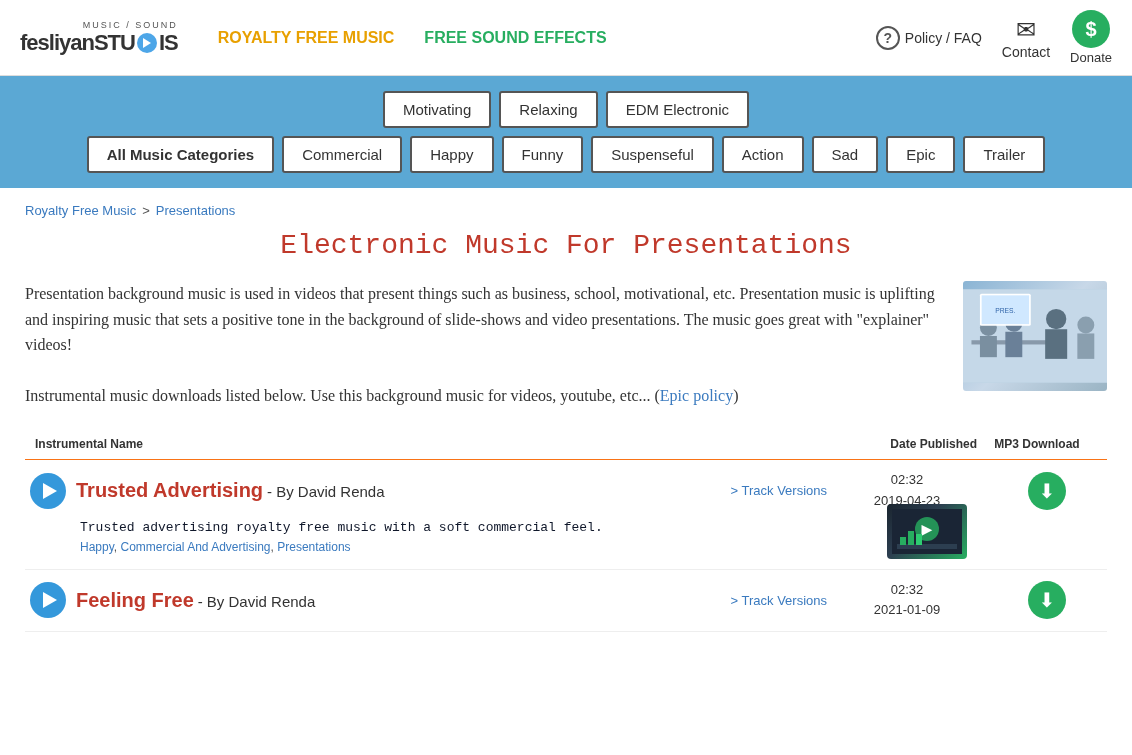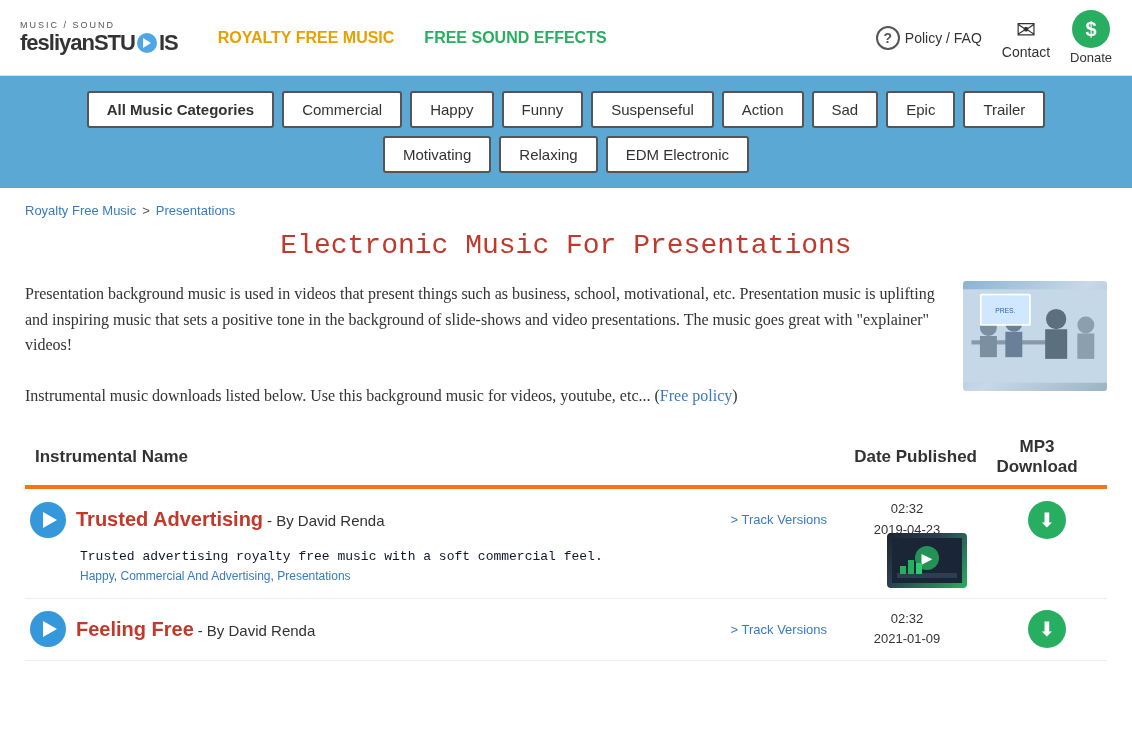--- a/index.html
+++ b/index.html
@@ -15,21 +15,21 @@
     }
     .logo-area {
       display: flex;
       align-items: center;
       margin-right: 40px;
     }
     .logo-text-top {
       font-size: 9px;
       color: #555;
       letter-spacing: 2px;
-      text-align: left;
+      text-align: right;
     }
     .logo-text-main {
       font-size: 22px;
       font-weight: bold;
       color: #333;
       letter-spacing: -1px;
       display: flex;
       align-items: center;
     }
     .logo-play {
@@ -222,23 +222,23 @@
       justify-content: center;
     }
     
     .people-svg { width: 100%; height: 100%; }
 
     
     .table-header {
       display: flex;
       align-items: center;
       padding: 8px 10px;
-      border-bottom: 4px solid #f97316;
-      font-weight: bold;
-      font-size: 17px;
+      border-bottom: 1px solid #f97316;
+      font-weight: bold;
+      font-size: 12px;
     }
     .col-name { flex: 1; }
     .col-date { width: 160px; text-align: right; }
     .col-download { width: 120px; text-align: center; }
 
     
     .track-row {
       border-bottom: 1px solid #eee;
       padding: 10px 0;
     }
@@ -381,54 +381,54 @@
     <div class="donate-area">
       <div class="donate-circle">
         <span>$</span>
       </div>
       <span class="donate-label">Donate</span>
     </div>
   </div>
 </div>
 
 <div class="category-bar">
+  <div class="category-row">
+    <button class="cat-btn">Motivating</button>
+    <button class="cat-btn">Relaxing</button>
+    <button class="cat-btn">EDM Electronic</button>
+  </div>
   <div class="category-row">
     <button class="cat-btn active">All Music Categories</button>
     <button class="cat-btn">Commercial</button>
     <button class="cat-btn">Happy</button>
     <button class="cat-btn">Funny</button>
     <button class="cat-btn">Suspenseful</button>
     <button class="cat-btn">Action</button>
     <button class="cat-btn">Sad</button>
     <button class="cat-btn">Epic</button>
     <button class="cat-btn">Trailer</button>
   </div>
-  <div class="category-row">
-    <button class="cat-btn">Motivating</button>
-    <button class="cat-btn">Relaxing</button>
-    <button class="cat-btn">EDM Electronic</button>
-  </div>
 </div>
 
 <div class="content-area">
 
   <div class="breadcrumb">
     <span class="breadcrumb-link">Royalty Free Music</span>
     <span class="breadcrumb-sep">&gt;</span>
     <span class="breadcrumb-current">Presentations</span>
   </div>
 
   <h1 class="page-title">Electronic Music For Presentations</h1>
 
   <div class="description-area">
     <div class="description-text">
       <p>Presentation background music is used in videos that present things such as business, school, motivational, etc. Presentation music is uplifting and inspiring music that sets a positive tone in the background of slide-shows and video presentations. The music goes great with "explainer" videos!</p>
       <br>
       <p>
-        <span>Instrumental music downloads listed below. Use this background music for videos, youtube, etc... (</span><span class="description-link">Free policy</span><span>)</span>
+        <span>Instrumental music downloads listed below. Use this background music for videos, youtube, etc... (</span><span class="description-link">Epic policy</span><span>)</span>
       </p>
     </div>
     <div class="description-image">
       <div class="desc-img-inner">
         <svg class="people-svg" viewBox="0 0 170 110" xmlns="http://www.w3.org/2000/svg">
           <rect width="170" height="110" fill="#b8cfe0"></rect>
 
           <rect x="0" y="0" width="170" height="110" fill="#c5d8e8"></rect>
 
           <rect x="10" y="60" width="90" height="5" fill="#8899aa"></rect>

